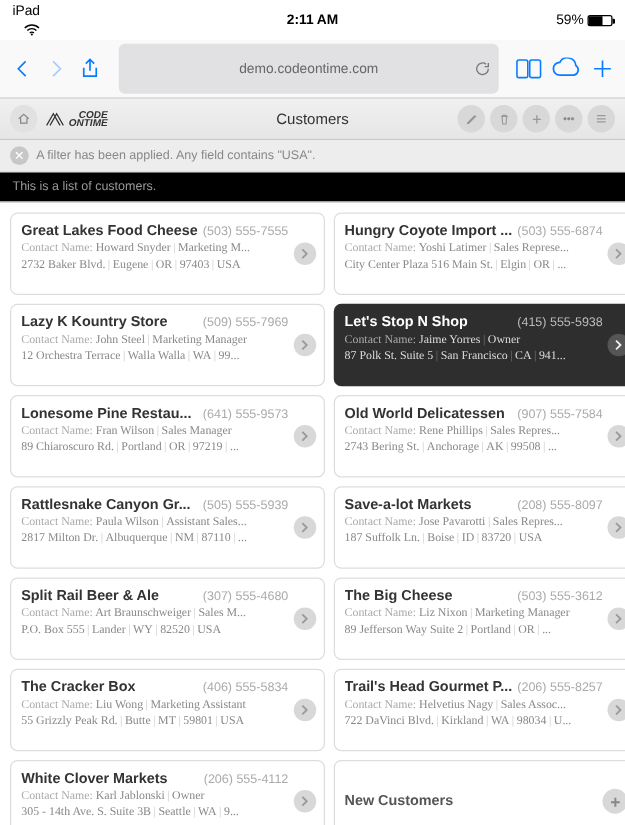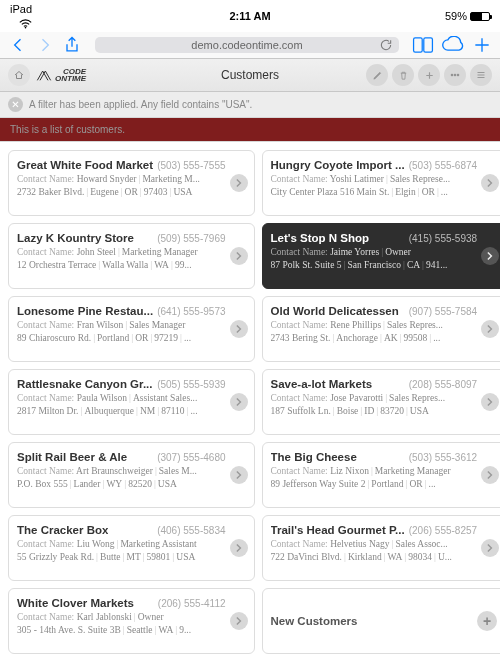--- a/index.html
+++ b/index.html
@@ -6,31 +6,31 @@
 body { font-family: -apple-system, "Helvetica Neue", Arial, sans-serif; width: 500px; height: 660px; background: #fff; overflow: hidden; font-size: 11px; }
 .statusbar { display:flex; align-items:center; justify-content:space-between; padding: 3px 10px; font-size:11px; color:#000; font-weight:500; }
 .statusbar .wifi { display:flex; align-items:flex-end; gap:4px;flex-direction:column; }
 .statusbar .center { position:absolute; left:50%; transform:translateX(-50%); font-weight:600; }
 .statusbar .right { display:flex; align-items:center; gap:3px; }
 .battery { width:20px; height:9px; border:1px solid #000; border-radius:2px; position:relative; }
 .battery::after { content:""; position:absolute; right:-3px; top:2px; width:2px; height:4px; background:#000; border-radius:0 1px 1px 0; }
 .battery .fill { background:#000; height:100%; width:59%; }
 .toolbar { display:flex; align-items:center; padding:3px 8px; gap:7px; border-bottom:1px solid #c7c7c7; background:#f9f9f9; }
 .toolbar svg { stroke:#067cff; fill:none; stroke-width:1.6; }
-.addrbar { flex:1; background:#e1e1e4; border-radius:5px; height:16px; display:flex; align-items:center; justify-content:center; color:#666; margin:0 6px; position:relative; font-size:11px;}
+.addrbar { flex:1; background:#e1e1e4; border-radius:5px; height:40px; display:flex; align-items:center; justify-content:center; color:#666; margin:0 6px; position:relative; font-size:11px;}
 .addrbar .reload { position:absolute; right:6px; }
 .appbar { background:linear-gradient(#f0f0f0,#e6e6e6); border-bottom:1px solid #c7c7c7; display:flex; align-items:center; padding:5px 8px; position:relative;text-align:right; }
 .appbar .title { position:absolute; left:50%; transform:translateX(-50%); font-weight:normal; color:#333; font-size:12px;}
 .appbar .logo { display:flex; align-items:center; gap:3px; color:#333; font-size:10px; font-style:italic; font-weight:bold;}
 .appbar .actions { margin-left:auto; display:flex; gap:4px; }
 .iconbtn { width:22px; height:22px; border-radius:50%; background:#d8d8d8; display:flex; align-items:center; justify-content:center; color:#888; }
 .iconbtn svg { stroke:#888; fill:#888; }
 .filterbar { background:#ededed; border-bottom:1px solid #d7d7d7; padding:5px 8px; display:flex; align-items:center; gap:6px; color:#888; font-size:10px;}
 .filterbar .x { width:15px;height:15px;border-radius:50%;background:#c7c7c7;display:flex;align-items:center;justify-content:center;color:#fff;font-size:10px;}
-.subhead { background:#7f1d1d; padding:6px 10px; color:#999; font-size:10px; border-bottom:1px solid #d7d7d7;}
+.subhead { background:#000000; padding:6px 10px; color:#999; font-size:10px; border-bottom:1px solid #d7d7d7;}
 .grid { display:grid; grid-template-columns:1fr 1fr; gap:7px; padding:8px; background:#fff;}
 .card { border:1px solid #ddd; border-radius:6px; padding:8px 8px; position:relative; min-height:66px; display:flex; flex-direction:column; gap:3px; background:#fff;}
 .card.selected { background:#2e2e2e; border-color:#2e2e2e; }
 .card .row1 { display:flex; justify-content:space-between; align-items:baseline; gap:4px; padding-right:20px;}
 .card .name { font-weight:bold; color:#333; font-size:11.5px; white-space:nowrap; overflow:hidden; text-overflow:ellipsis;}
 .card .phone { color:#aaa; font-size:10px; white-space:nowrap;}
 .card .row2, .card .row3 { color:#888; font-size:9.5px; white-space:nowrap; overflow:hidden; text-overflow:ellipsis; padding-right:20px;font-family:Liberation Serif, serif;}
 .card .row2 .lbl { color:#aaa; }
 .card .sep { color:#ccc; margin:0 2px;}
 .card.selected .name { color:#fff; }
@@ -143,21 +143,21 @@
 <div class="filterbar">
   <div class="x">✕</div>
   <span>A filter has been applied. Any field contains "USA".</span>
 </div>
 
 <div class="subhead">This is a list of customers.</div>
 
 <div class="grid" id="grid">
     <div class="card">
       <div class="row1">
-        <span class="name">Great White Food Market</span>
+        <span class="name">Great Lakes Food Cheese</span>
         <span class="phone">(503) 555-7555</span>
       </div>
       <div class="row2"><span class="lbl">Contact Name: </span>Howard Snyder<span class="sep">|</span>Marketing M...</div>
       <div class="row3">2732 Baker Blvd.<span class="sep">|</span>Eugene<span class="sep">|</span>OR<span class="sep">|</span>97403<span class="sep">|</span>USA</div>
       <div class="chev">
         <svg width="8" height="10" viewBox="0 0 10 14">
           <polyline points="2 2 7 7 2 12"></polyline>
         </svg>
       </div>
     </div>

